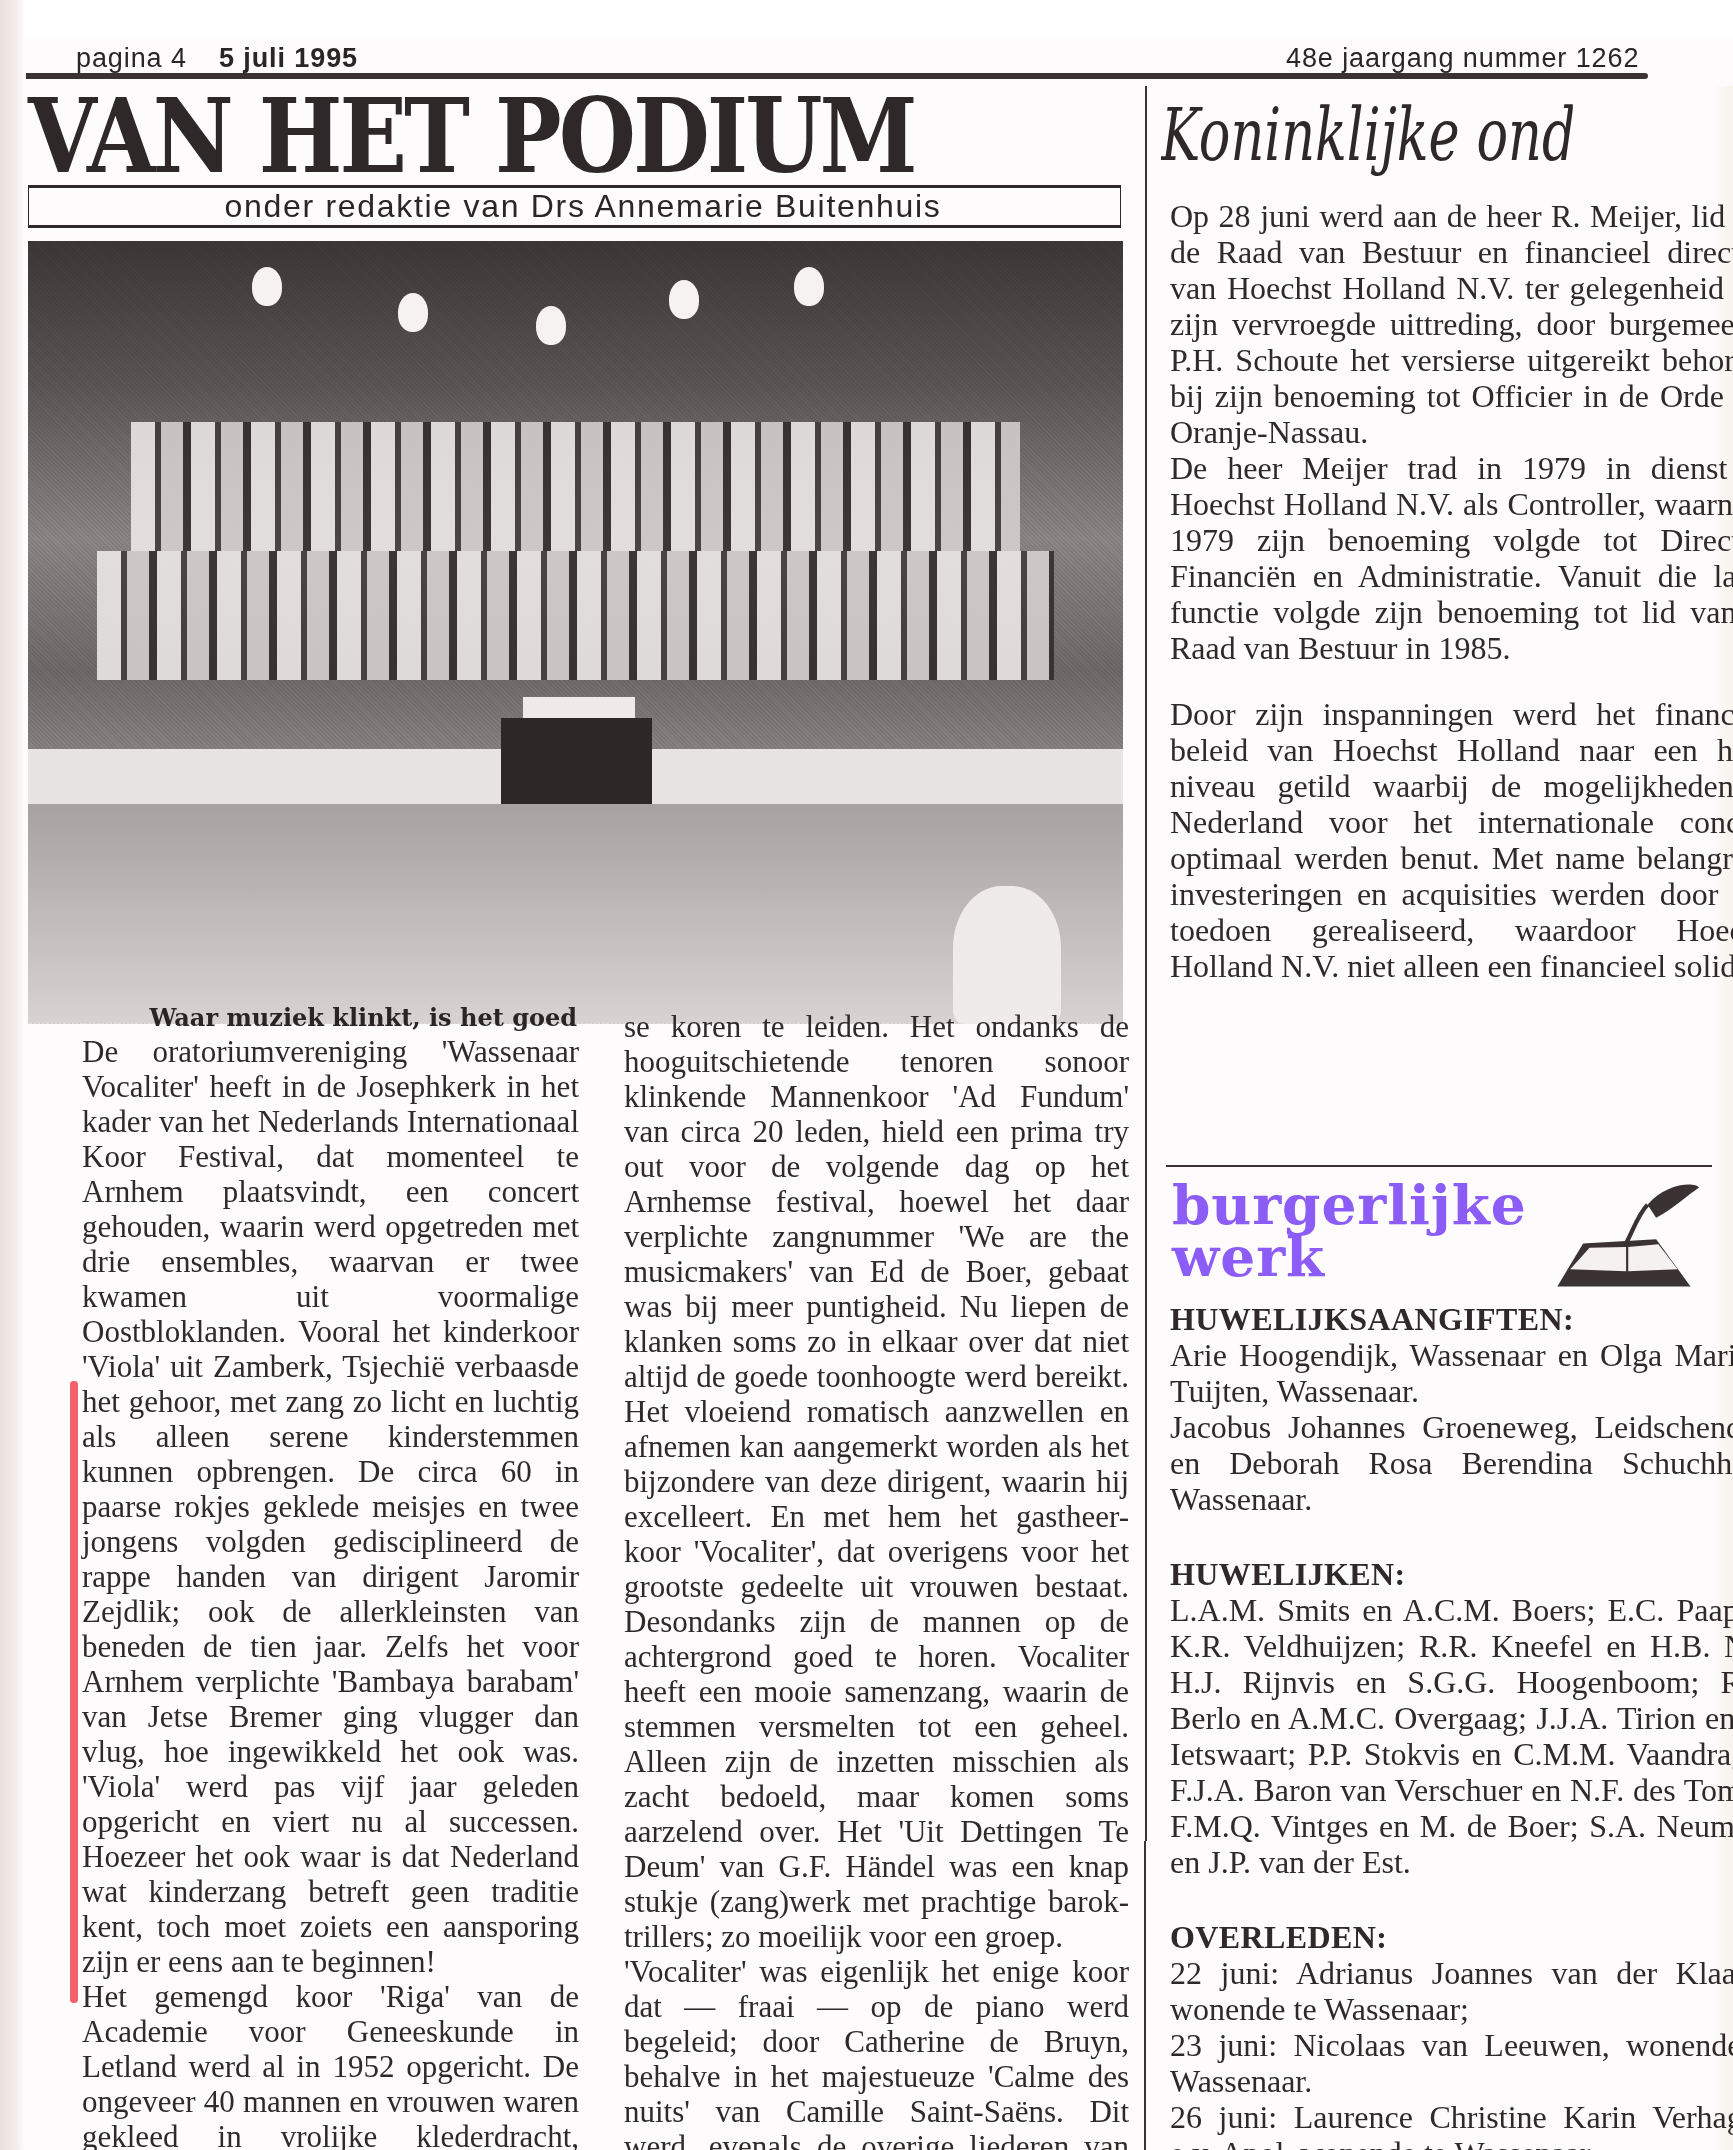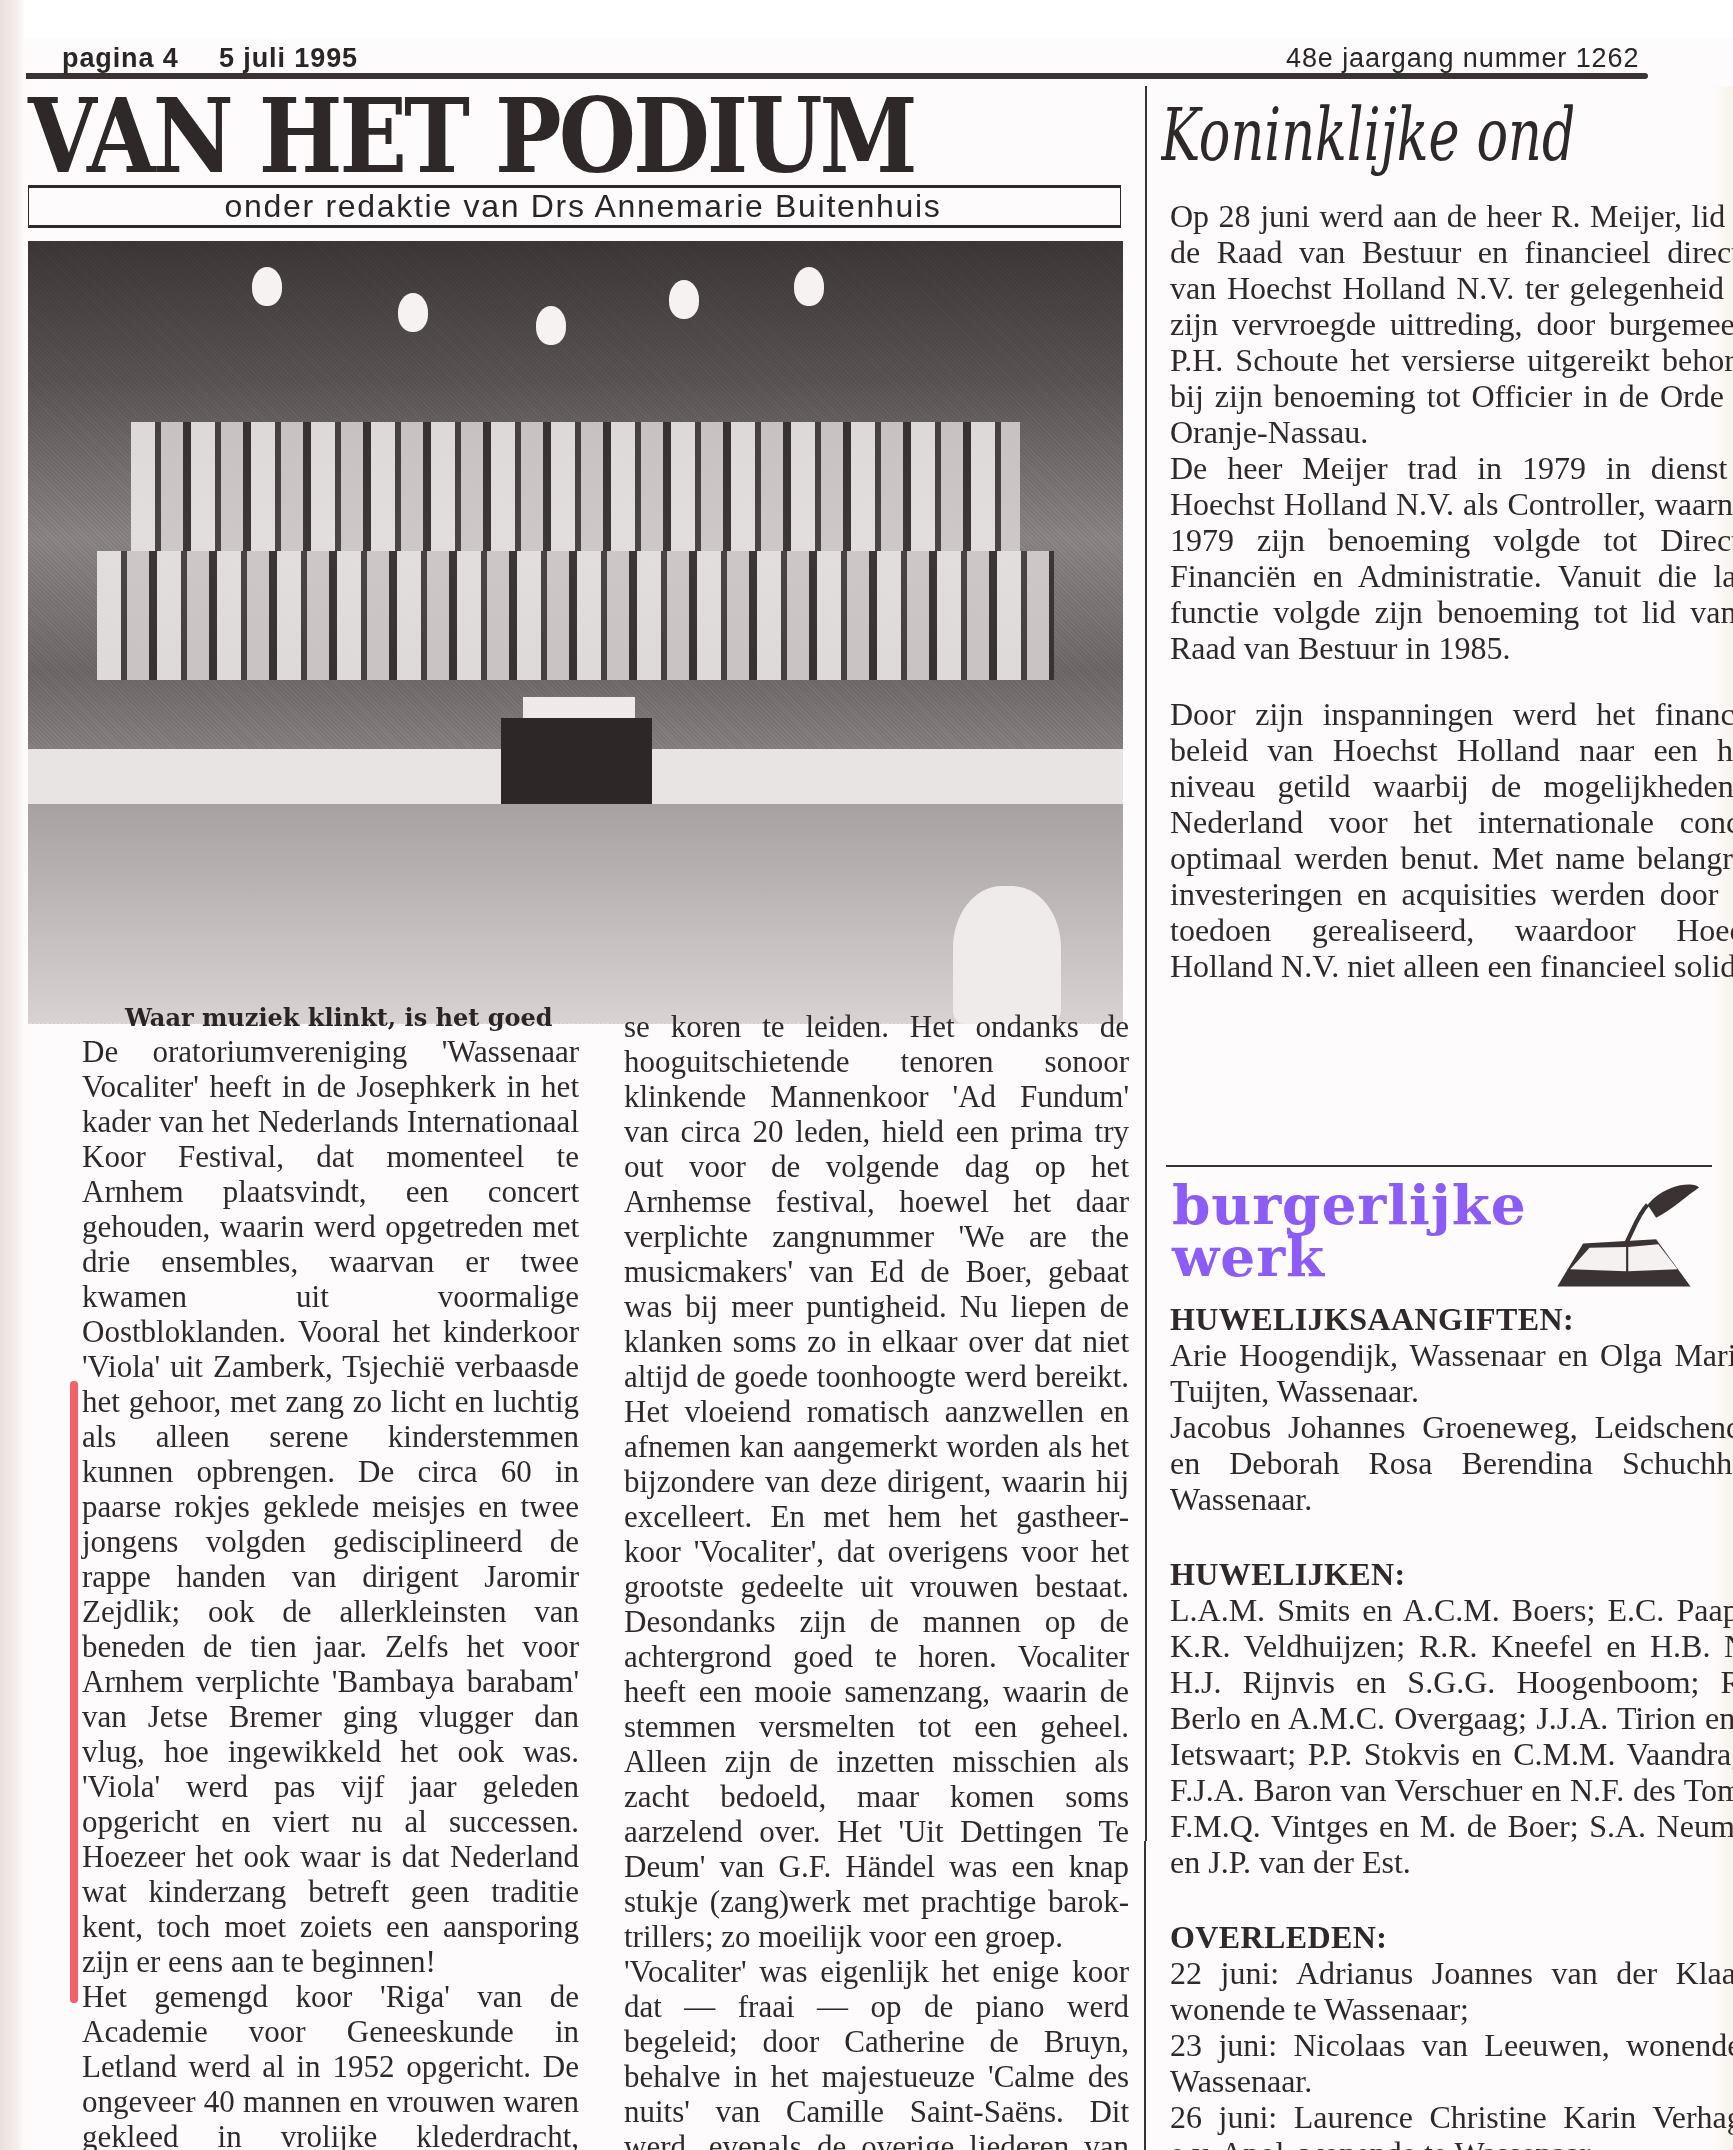--- a/index.html
+++ b/index.html
@@ -41,21 +41,21 @@
   .photo .lamp { position: absolute; top: 26px; width: 30px; height: 39px; background: #f6f2f2; border-radius: 50% 50% 45% 45%; }
   .photo .stage { position: absolute; left: 0; right: 0; top: 508px; height: 56px; background: #e9e4e4; }
   .photo .floor { position: absolute; left: 0; right: 0; top: 563px; height: 219px; background: linear-gradient(180deg, #a7a1a2 0%, #d8d2d3 100%); }
   .photo .choir-row { position: absolute; height: 129px; left: 103px; right: 103px;
     background: repeating-linear-gradient(90deg, #f2eeee 0 24px, #3f393a 24px 30px, #d9d3d4 30px 52px, #2f292a 52px 60px); opacity: 0.85; }
   .photo .lectern { position: absolute; left: 473px; top: 477px; width: 151px; height: 86px; background: #2d2728; }
   .photo .lectern-top { position: absolute; left: 495px; top: 456px; width: 112px; height: 30px; background: #efe9ea; }
   .photo .conductor { position: absolute; left: 925px; top: 645px; width: 108px; height: 138px; background: #f0ebeb; border-radius: 45% 45% 10% 10%; }
 
   .caption-title {
-    left: 125px; top: 1004px; width: 452px; text-align: left;
+    left: 125px; top: 1004px; width: 452px; text-align: right;
     font-family: "DejaVu Serif", serif; font-weight: bold; font-size: 24px; line-height: 27.5px; color: #2a2425;
   }
   .col-text { font-family: "Liberation Serif", "DejaVu Serif", serif; font-size: 31px; line-height: 35px; text-align: justify; hyphens: manual; color: #2f292a; }
   .col-text p { margin: 0; text-indent: 0; }
   .left-col { left: 82px; top: 1034px; width: 497px; }
   .mid-col { left: 624px; top: 1009px; width: 505px; }
   .red-mark { left: 70px; top: 1381px; width: 7.7px; height: 622px; background: #f2505a; border-radius: 3.4px; opacity: 0.9; }
 
   .right-head {
     left: 1161px; top: 92px; width: 572px; overflow: hidden; white-space: nowrap;
@@ -75,21 +75,21 @@
   .section-label { font-family: "Liberation Serif", "DejaVu Serif", serif; font-weight: bold; font-size: 32px; line-height: 36px; letter-spacing: 0.4px; }
   .right-paper-edge { left: 1714px; top: 86px; width: 19.4px; height: 2824px; background: linear-gradient(90deg, #fdfbfb, #f7f3ec); }
 </style>
 </head>
 <body>
 
 <div class="abs edge-left-top"></div>
 <div class="abs edge-left"></div>
 <div class="abs right-paper-edge"></div>
 
-<div class="abs header-meta" style="left:62px;font-weight:bold;">pagina 4</div>
+<div class="abs header-meta" style="left:76px;">pagina 4</div>
 <div class="abs header-meta" style="left:219px;font-weight:bold;">5 juli 1995</div>
 <div class="abs header-meta" style="left:1286px;">48e jaargang nummer 1262</div>
 <div class="abs rule-top"></div>
 
 <div class="abs masthead">VAN HET PODIUM</div>
 <div class="abs col-divider"></div>
 <div class="abs col-divider-2"></div>
 <div class="abs editor-box">
   <span>onder redaktie van Drs Annemarie Buitenhuis</span>
 </div>

